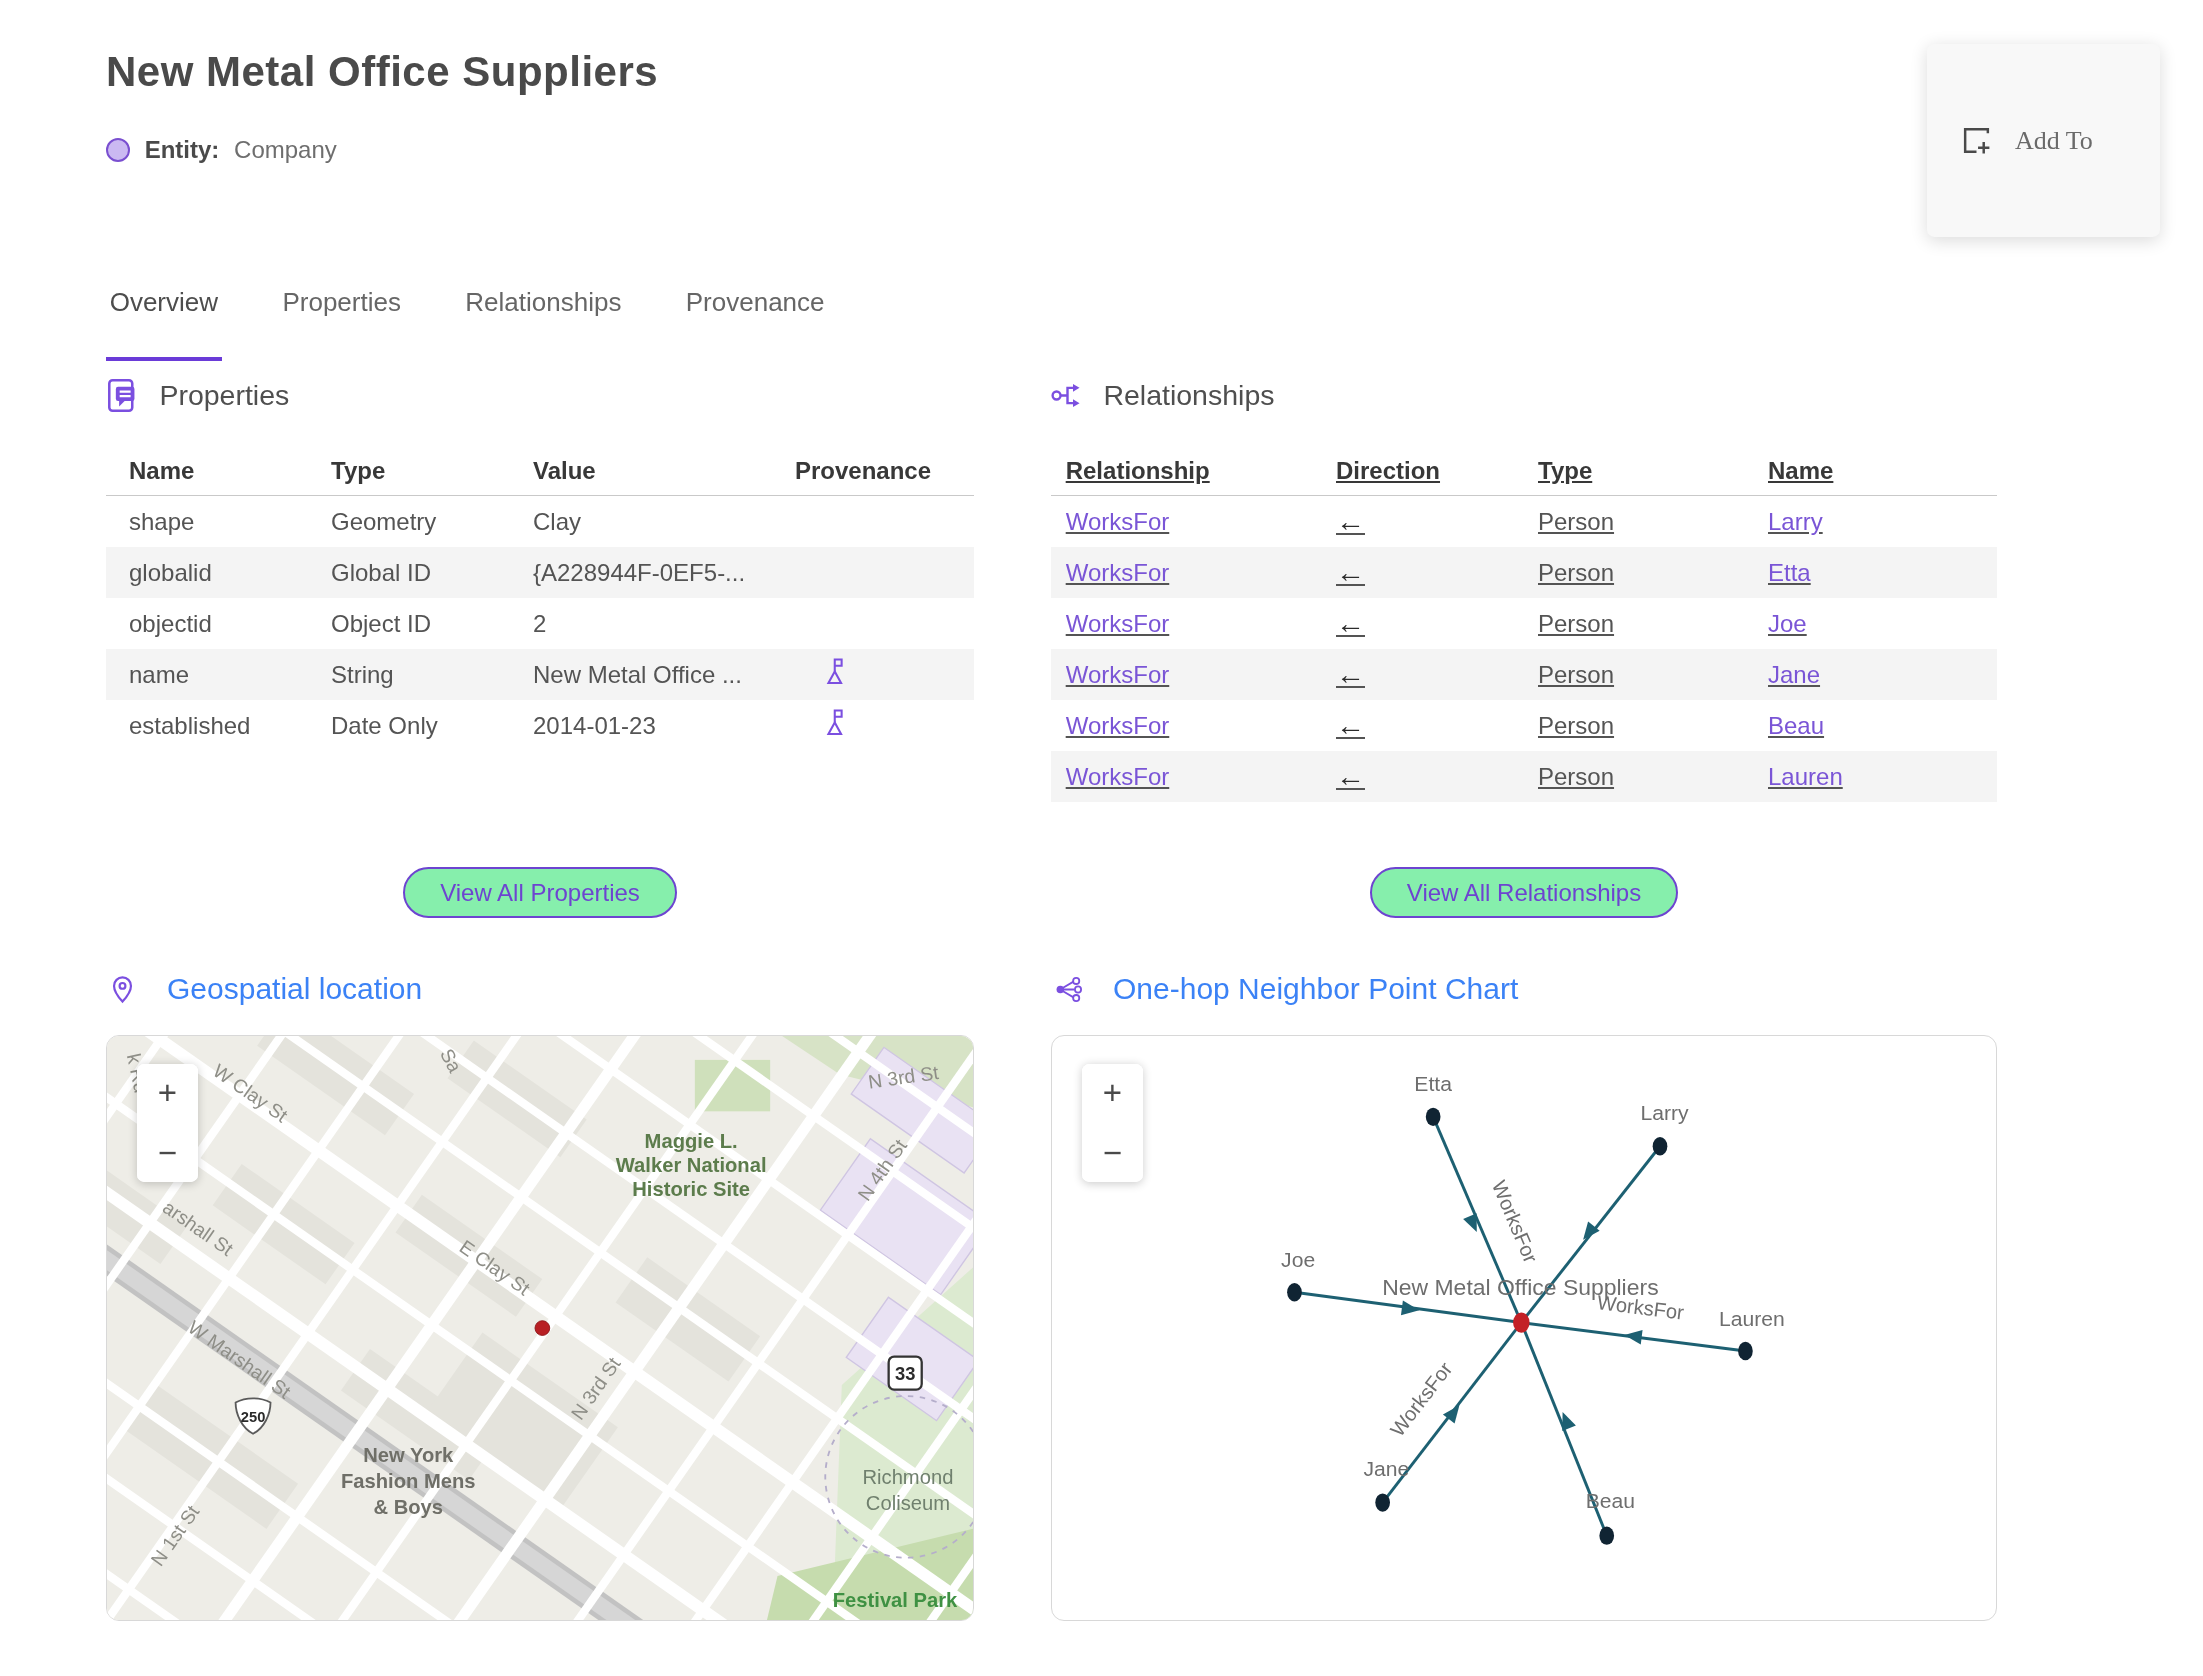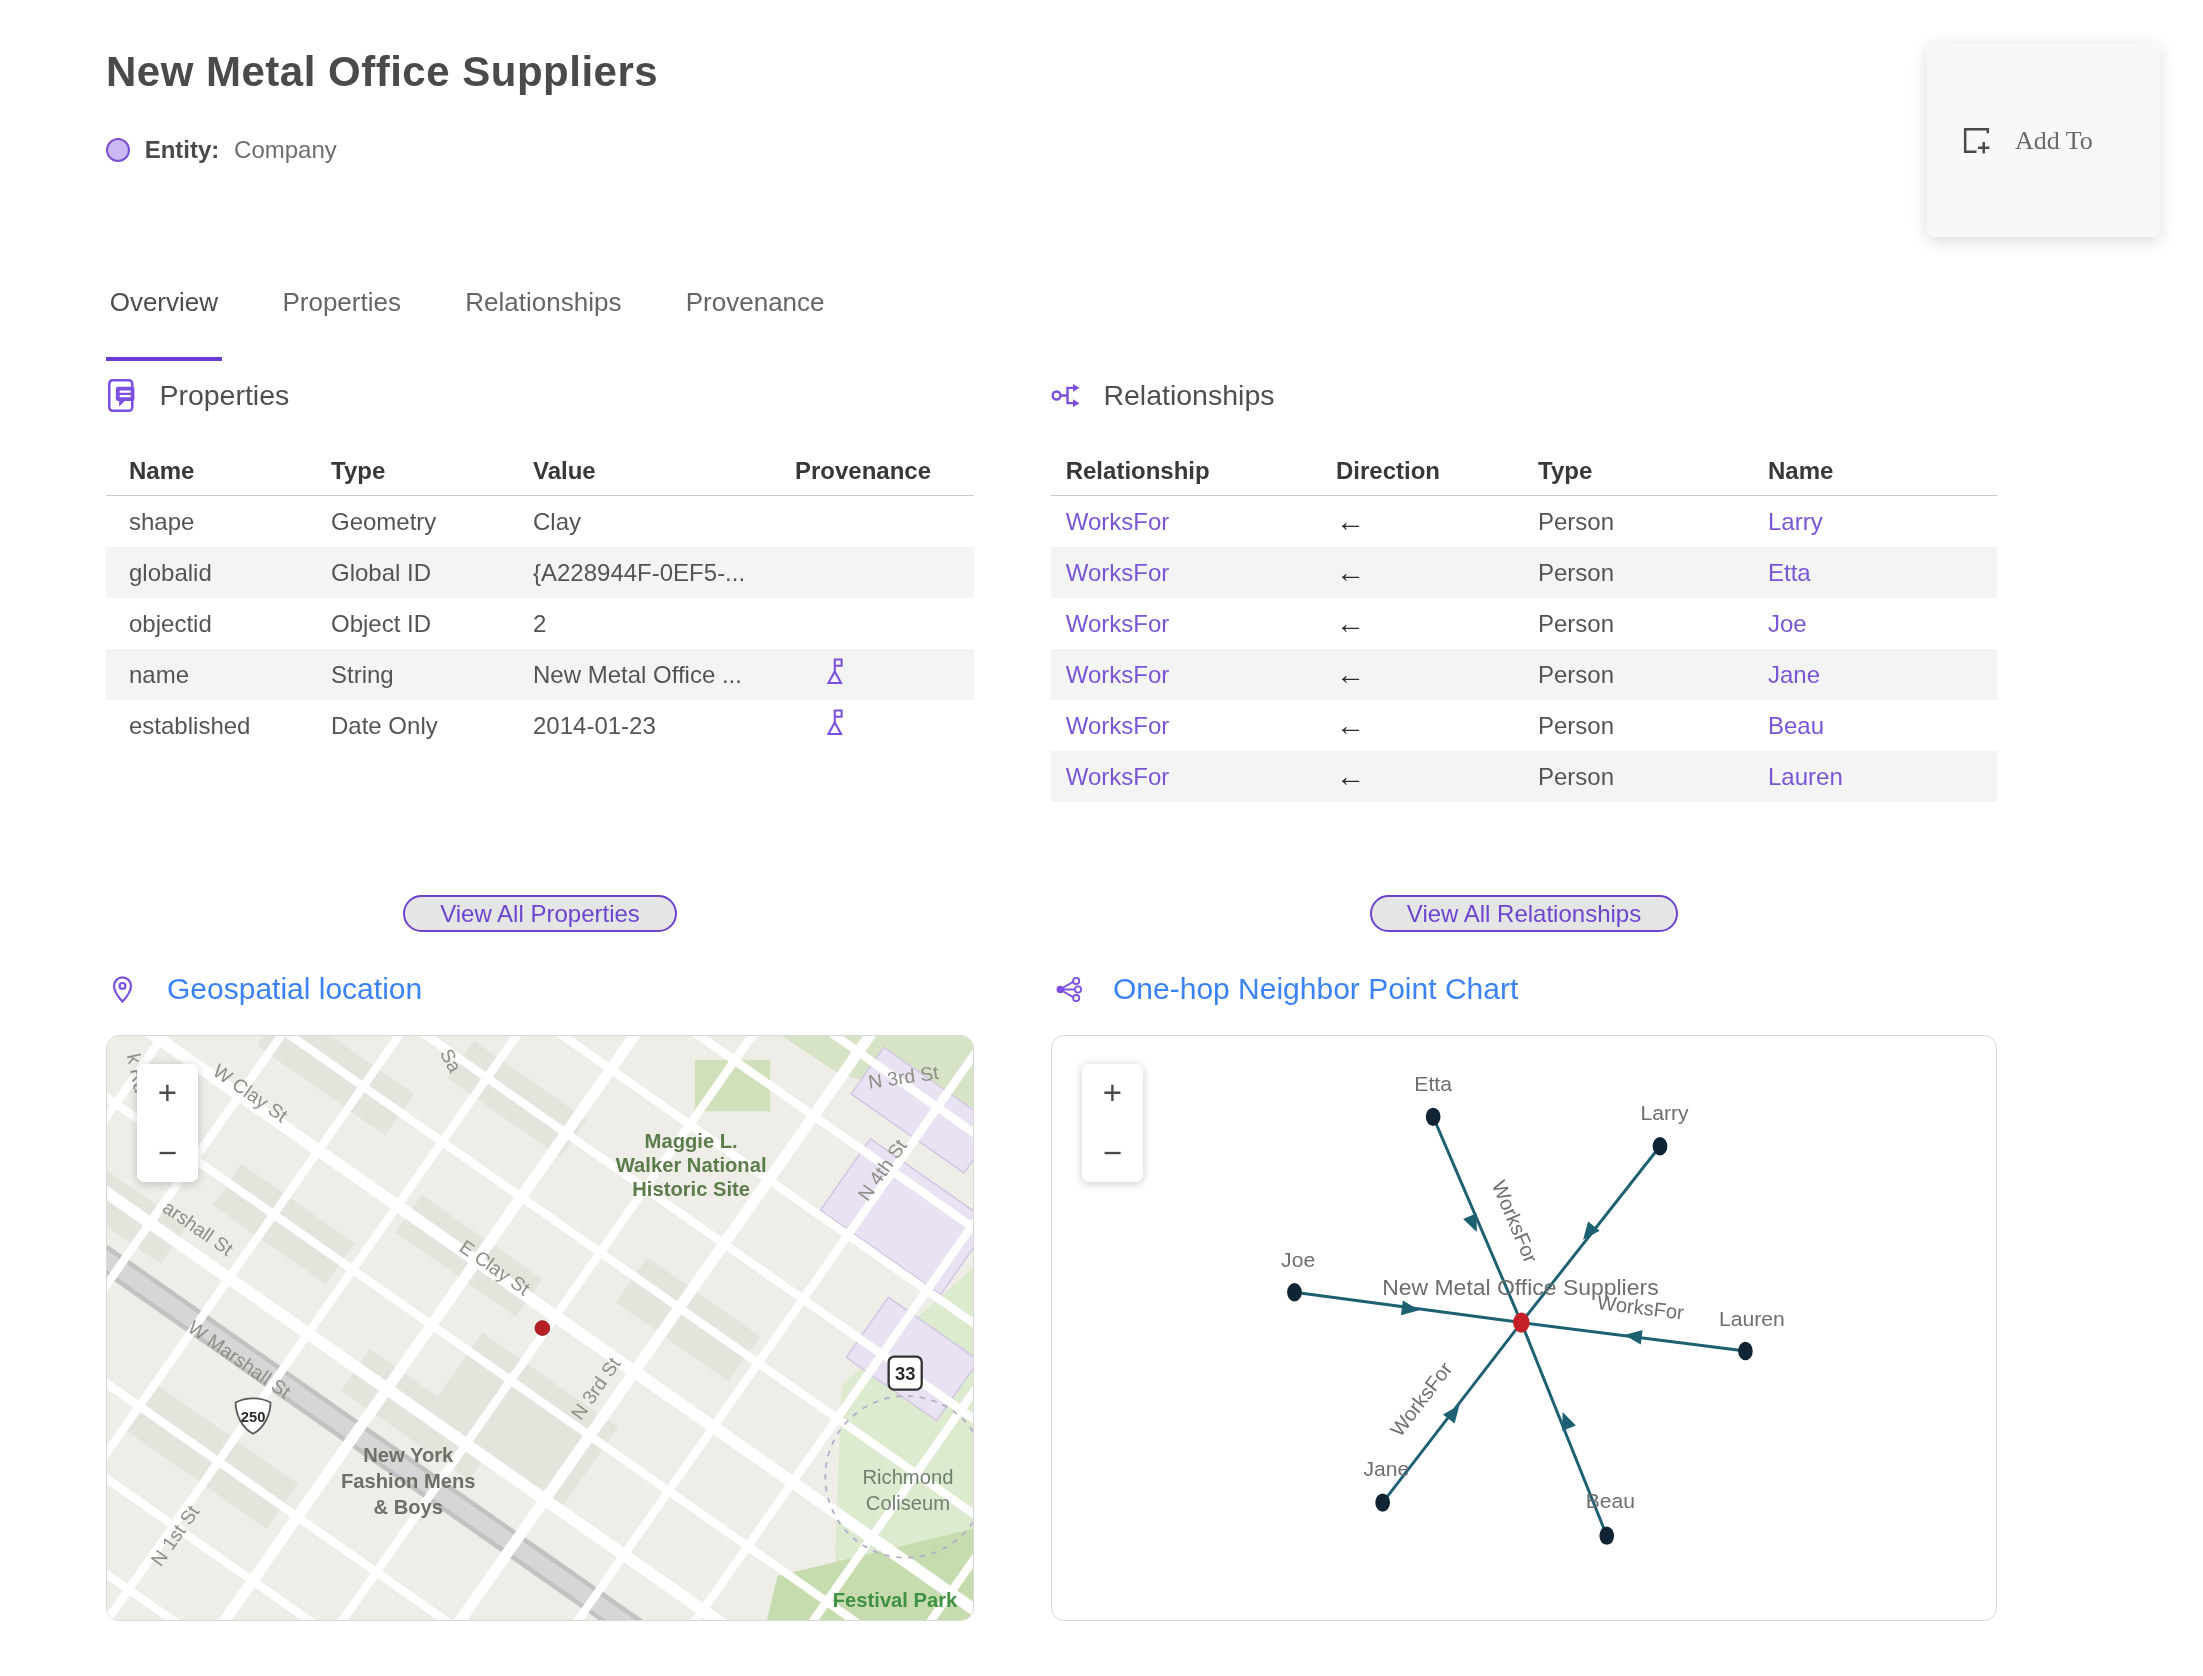--- a/index.html
+++ b/index.html
@@ -34,34 +34,34 @@
 
   
   .tbl { position:absolute; top:446px; }
   .tbl-left  { left:106px;  width:868px; }
   .tbl-right { left:1051px; width:946px; }
   .thead { display:grid; height:50px; align-items:center; font-weight:700; font-size:24px; color:#383838;
     border-bottom:0.9px solid #c9c9c9; }
   .trow { display:grid; height:51px; align-items:center; font-size:24px; color:#545454; }
   .trow.striped { background:#f4f4f4; }
   .tbl-left .thead, .tbl-left .trow  { grid-template-columns:225px 202px 262px 1fr; }
-  .tbl-right .thead, .tbl-right .trow { grid-template-columns:285px 202px 230px 1fr; }
+  .tbl-right .thead, .tbl-right .trow { grid-template-columns:285px 202px 230px 1fr;text-decoration:underline; }
   .tbl-left  .c1 { padding-left:23px; }
   .tbl-right .c1 { padding-left:14.7px; }
   .cell { overflow:hidden; white-space:nowrap; text-overflow:ellipsis; }
   .link { color:#7a55d6; cursor:pointer; text-decoration:none; }
   .dir-arrow { font-size:29px; color:#2b2b2b; }
   .prov-cell { padding-left:26px; }
 
   
   .view-all-wrap { position:absolute; top:867px; display:flex; justify-content:center; }
   .view-all-wrap.left  { left:106px;  width:868px; }
   .view-all-wrap.right { left:1051px; width:946px; }
-  .view-all { height:37px; border:2.3px solid #6d44d0; border-radius:27.5px; background:#e5e5e5;
-    color:#6d44d0; font-family:inherit; font-size:24px; padding:0 35px; cursor:pointer;margin-top:28px; }
+  .view-all { height:51px; border:2.3px solid #6d44d0; border-radius:27.5px; background:#86efac;
+    color:#6d44d0; font-family:inherit; font-size:24px; padding:0 35px; cursor:pointer; }
 
   
   .card { position:absolute; top:1035px; height:586px; border-radius:13px; border:0.9px solid #d8d8d8; overflow:hidden; background:#fff; }
   .map-card   { left:106px;  width:868px; }
   .chart-card { left:1051px; width:946px; }
 
   .zoom-ctl { position:absolute; left:30px; top:27.5px; width:61px; background:#fff; border-radius:7.3px;
     box-shadow:0 1.8px 9.2px rgba(0,0,0,.20); z-index:5; }
   .zoom-btn { display:block; width:100%; height:59px; background:#fff; border:none; font-family:inherit;
     font-size:33px; color:#4a4a4a; cursor:pointer; }

